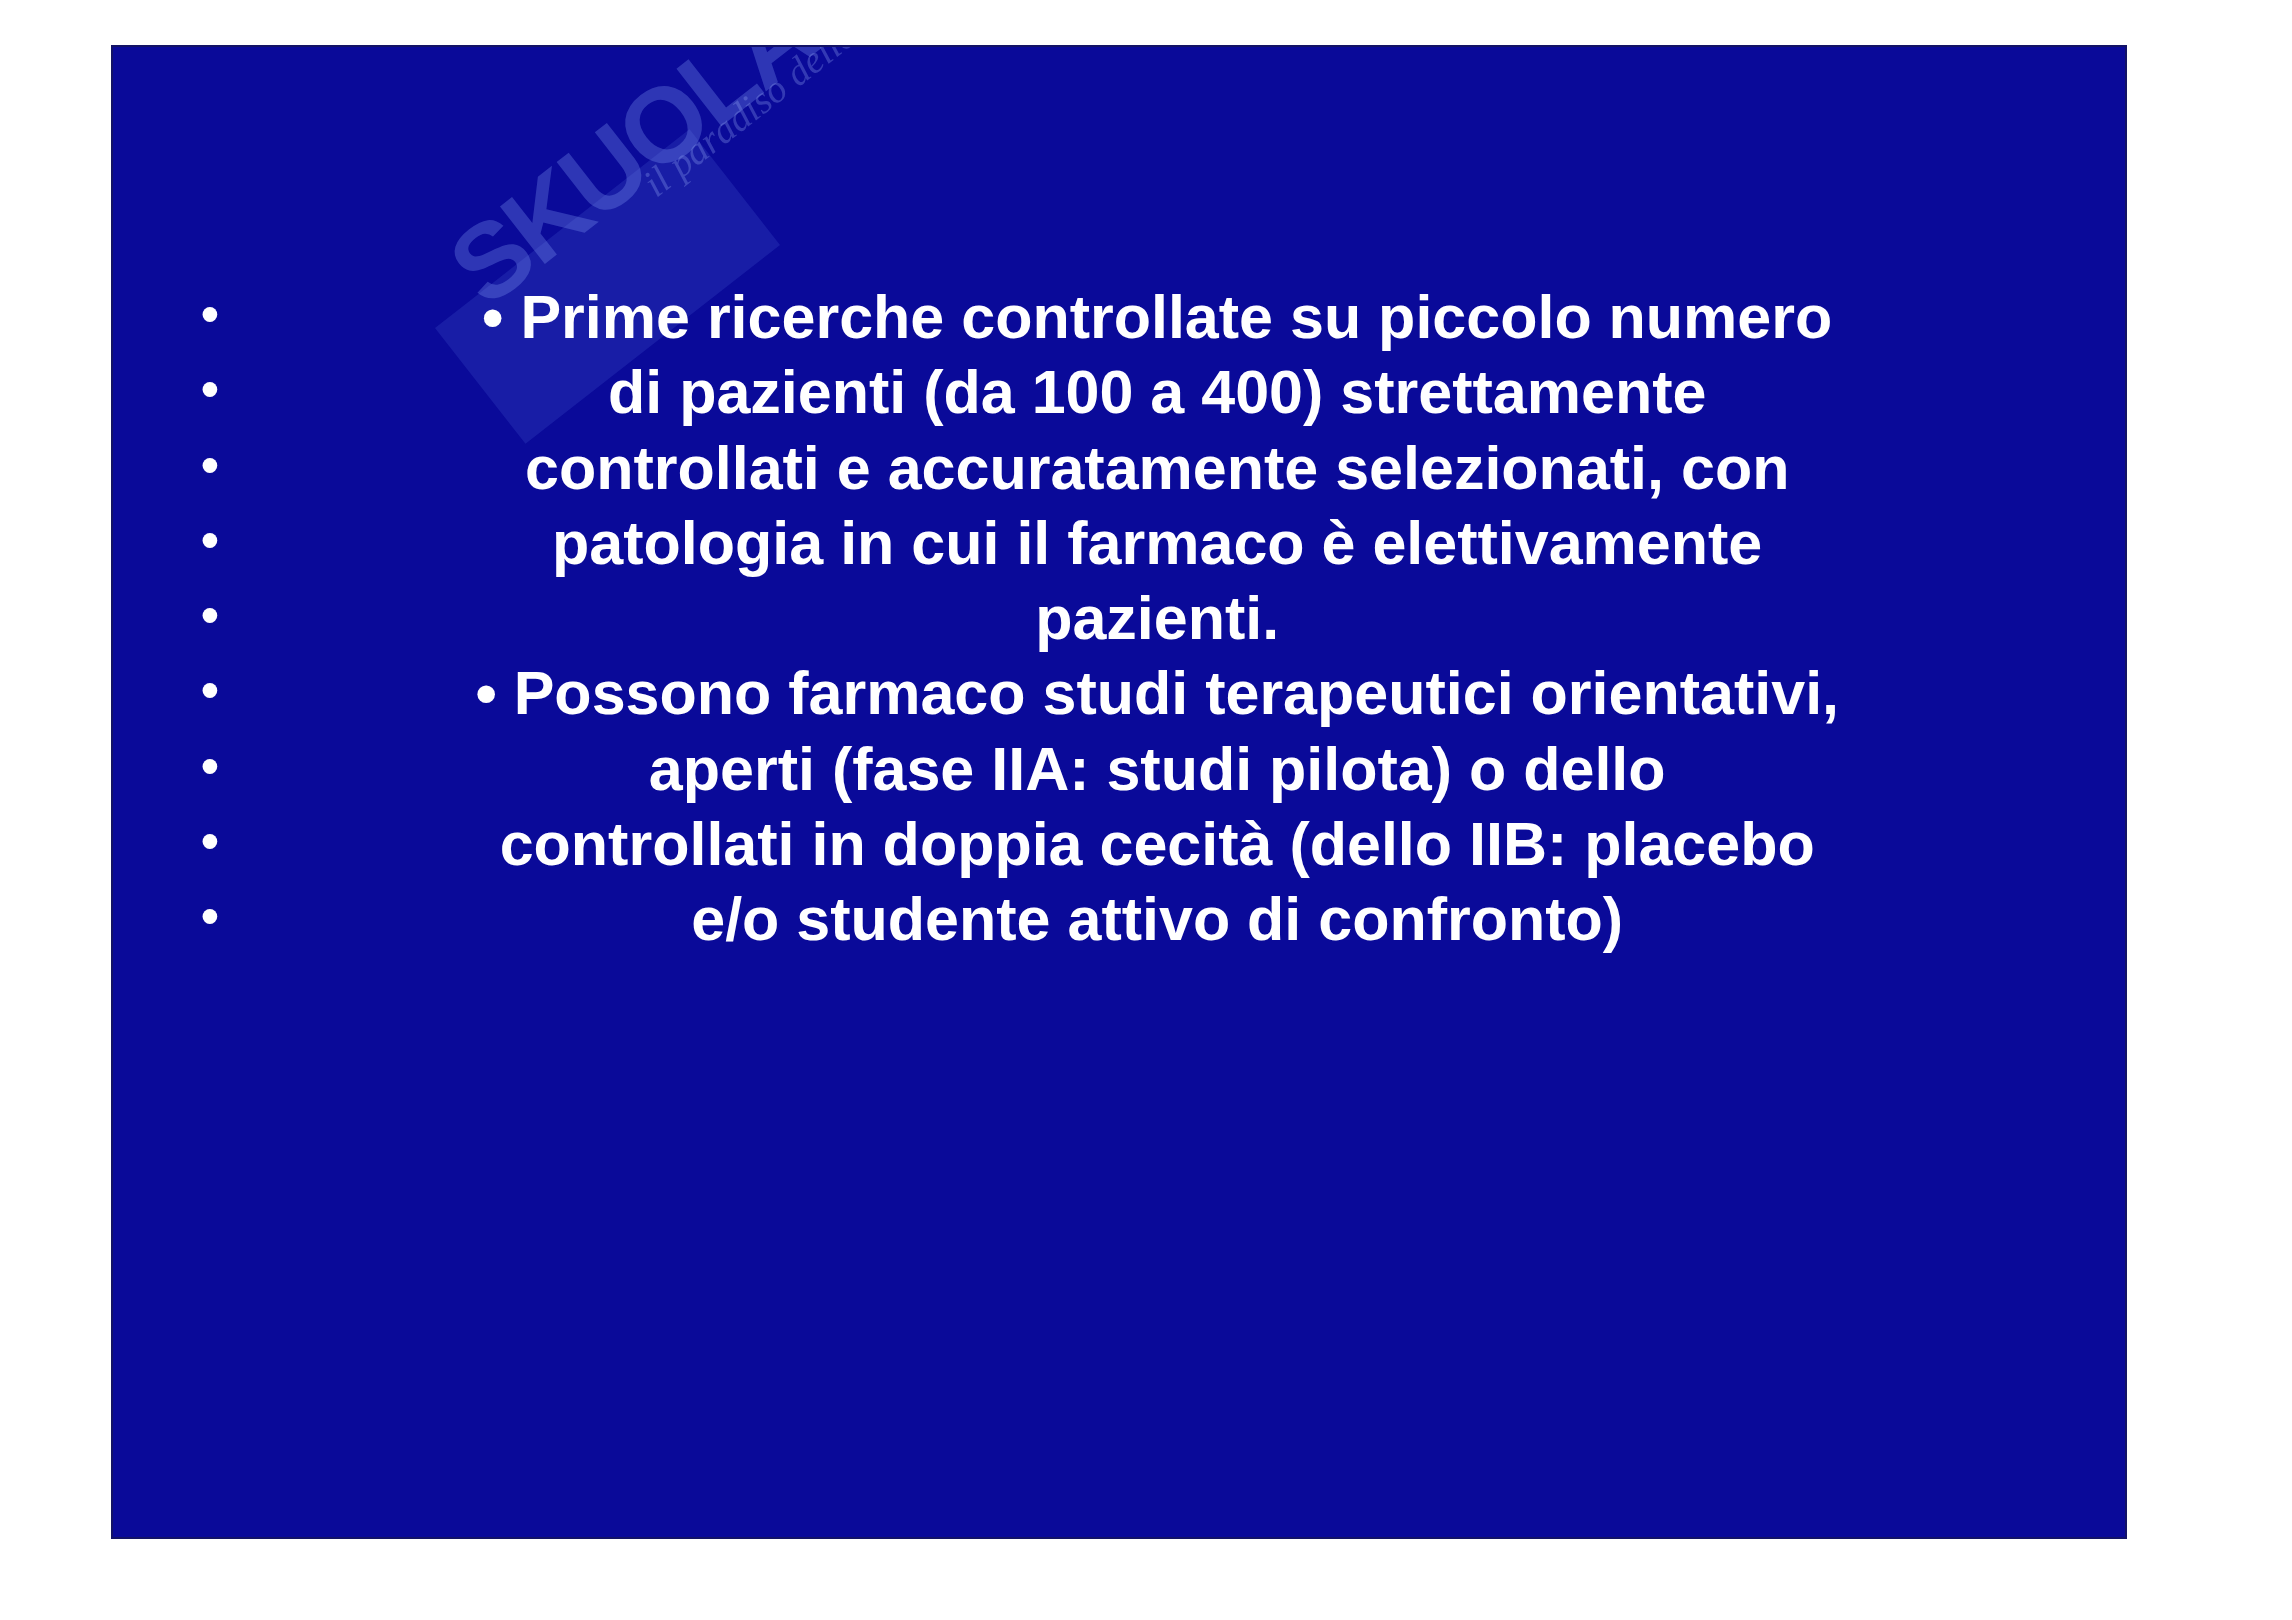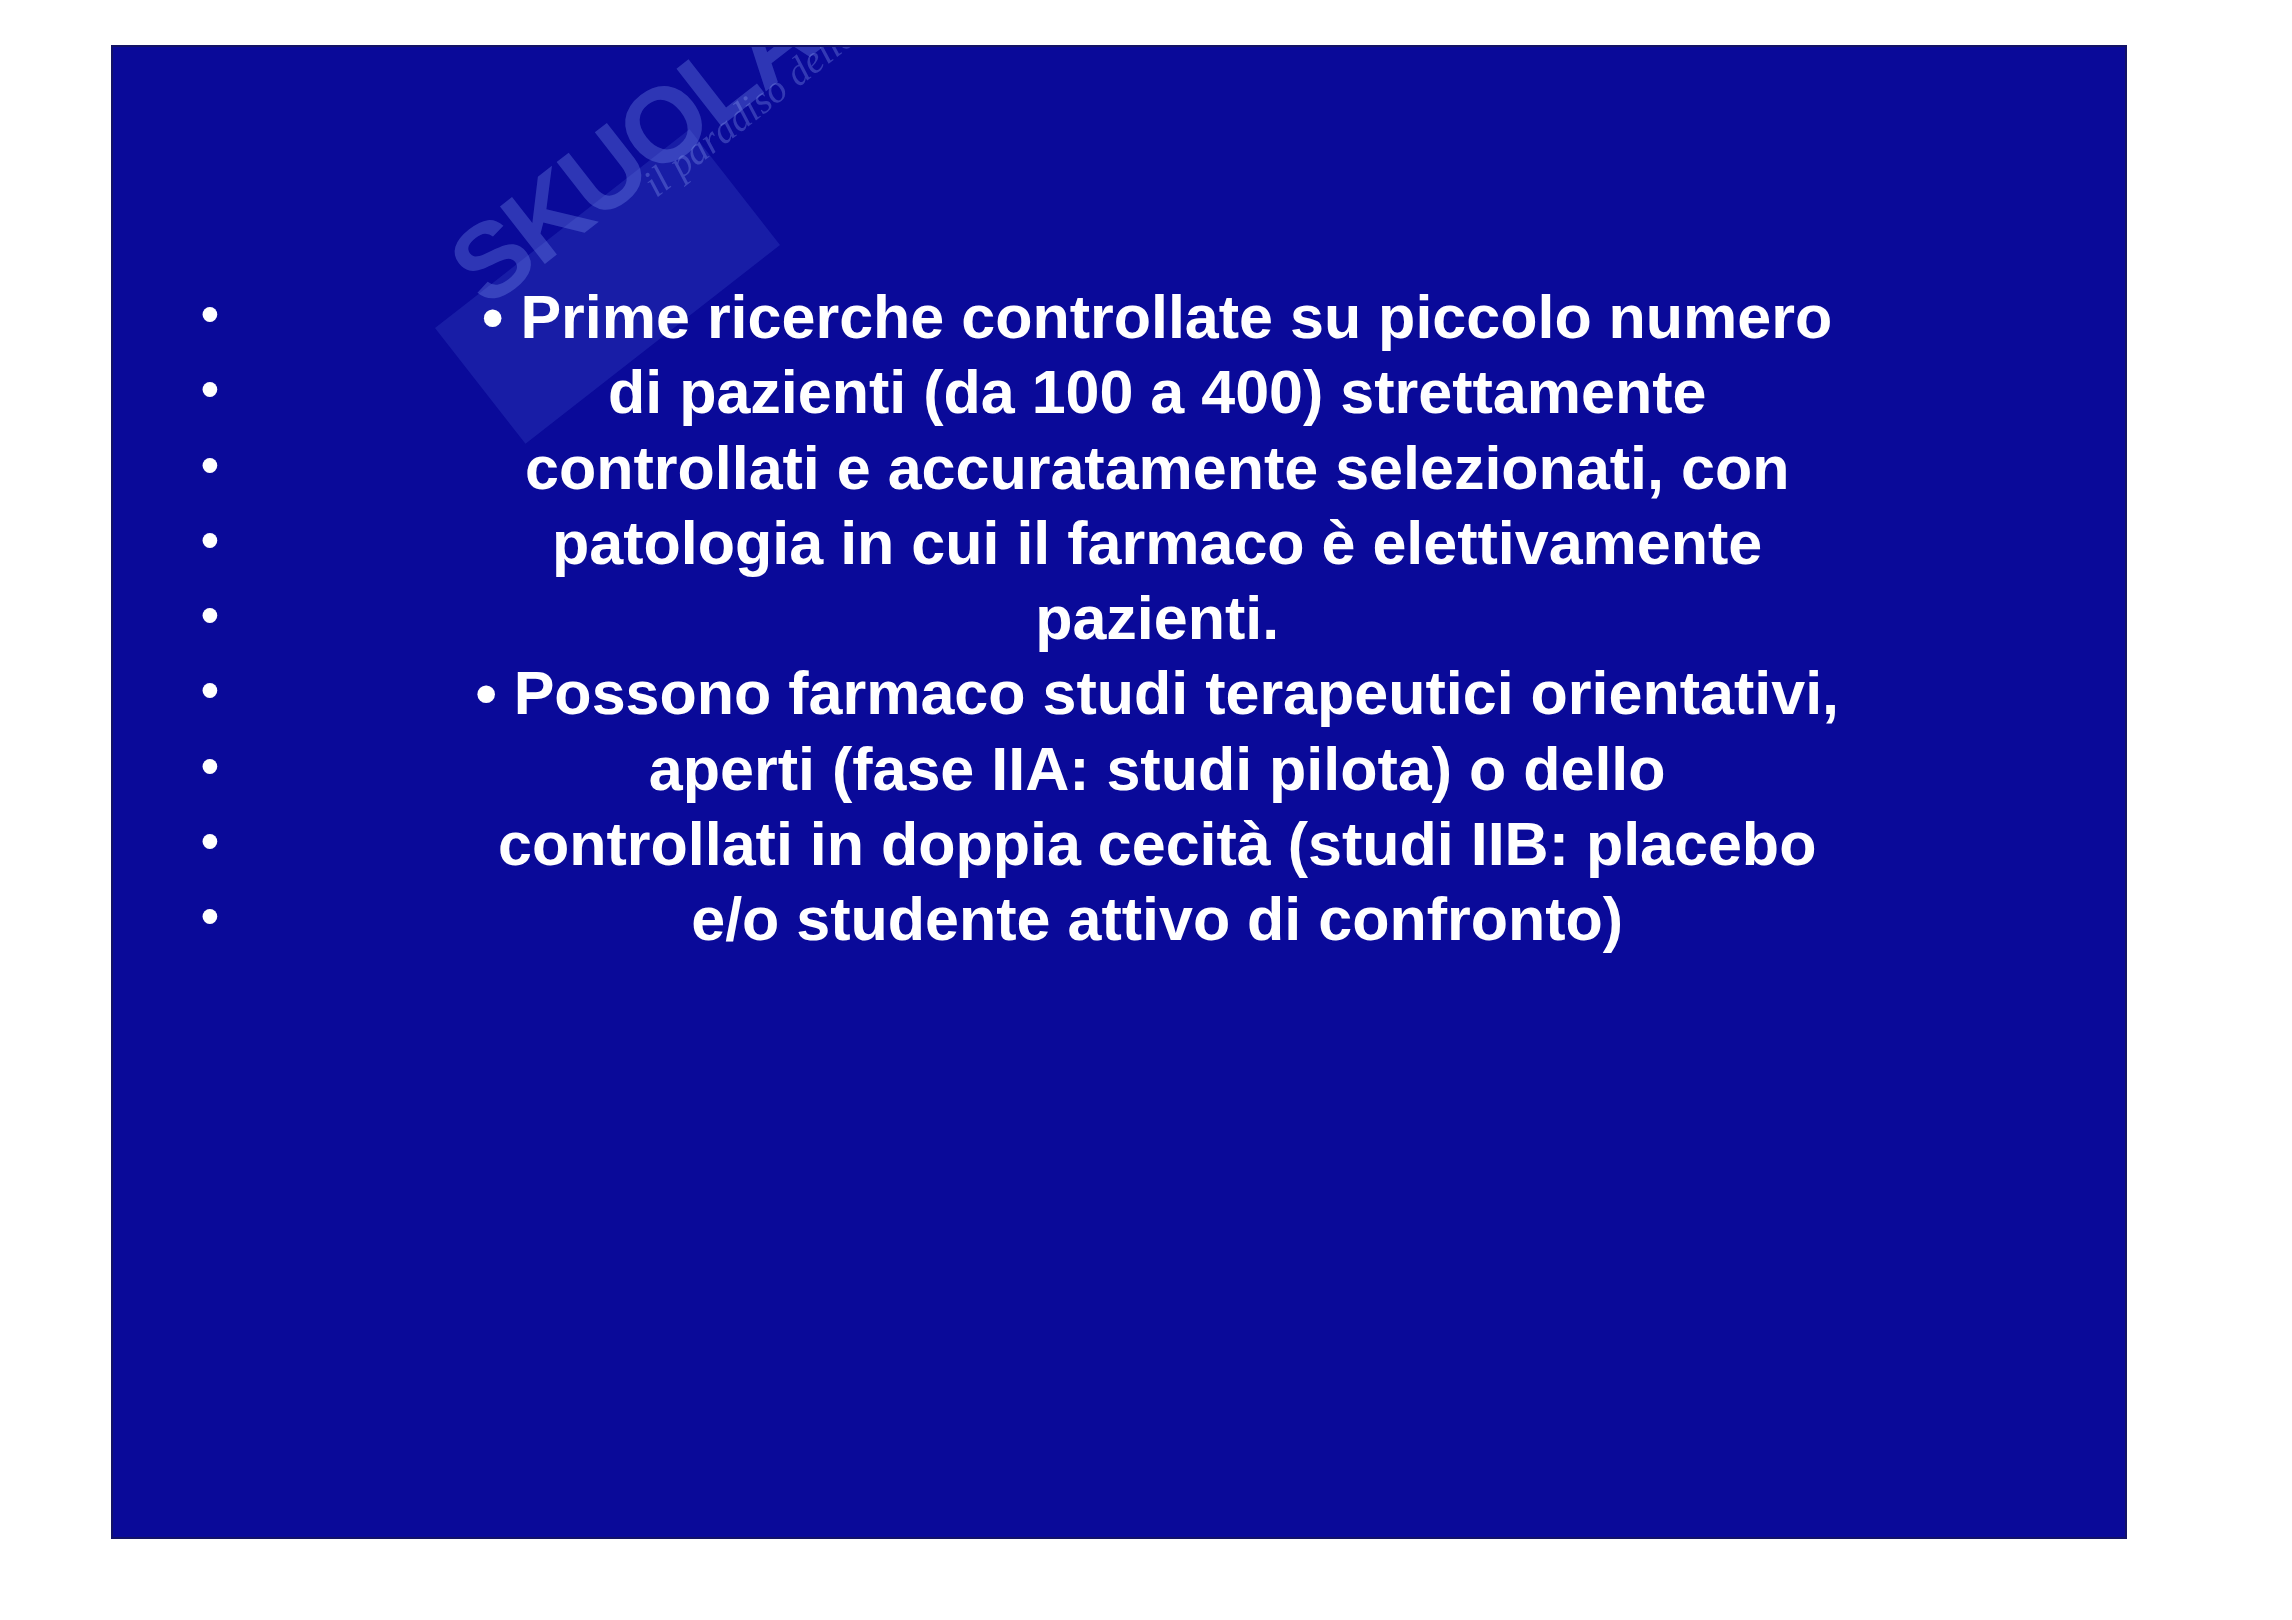--- a/index.html
+++ b/index.html
@@ -181,21 +181,21 @@
         <li class="bullet-item">
           <span class="bullet-marker">•</span>
           <span class="bullet-text">• Possono farmaco studi terapeutici orientativi,</span>
         </li>
         <li class="bullet-item">
           <span class="bullet-marker">•</span>
           <span class="bullet-text">aperti (fase IIA: studi pilota) o dello</span>
         </li>
         <li class="bullet-item">
           <span class="bullet-marker">•</span>
-          <span class="bullet-text">controllati in doppia cecità (studi IIB: placebo</span>
+          <span class="bullet-text">controllati in doppia cecità (dello IIB: placebo</span>
         </li>
         <li class="bullet-item">
           <span class="bullet-marker">•</span>
           <span class="bullet-text">e/o studente attivo di confronto)</span>
         </li>
       </ul>
 
     </div>
   </div>
 </div>

